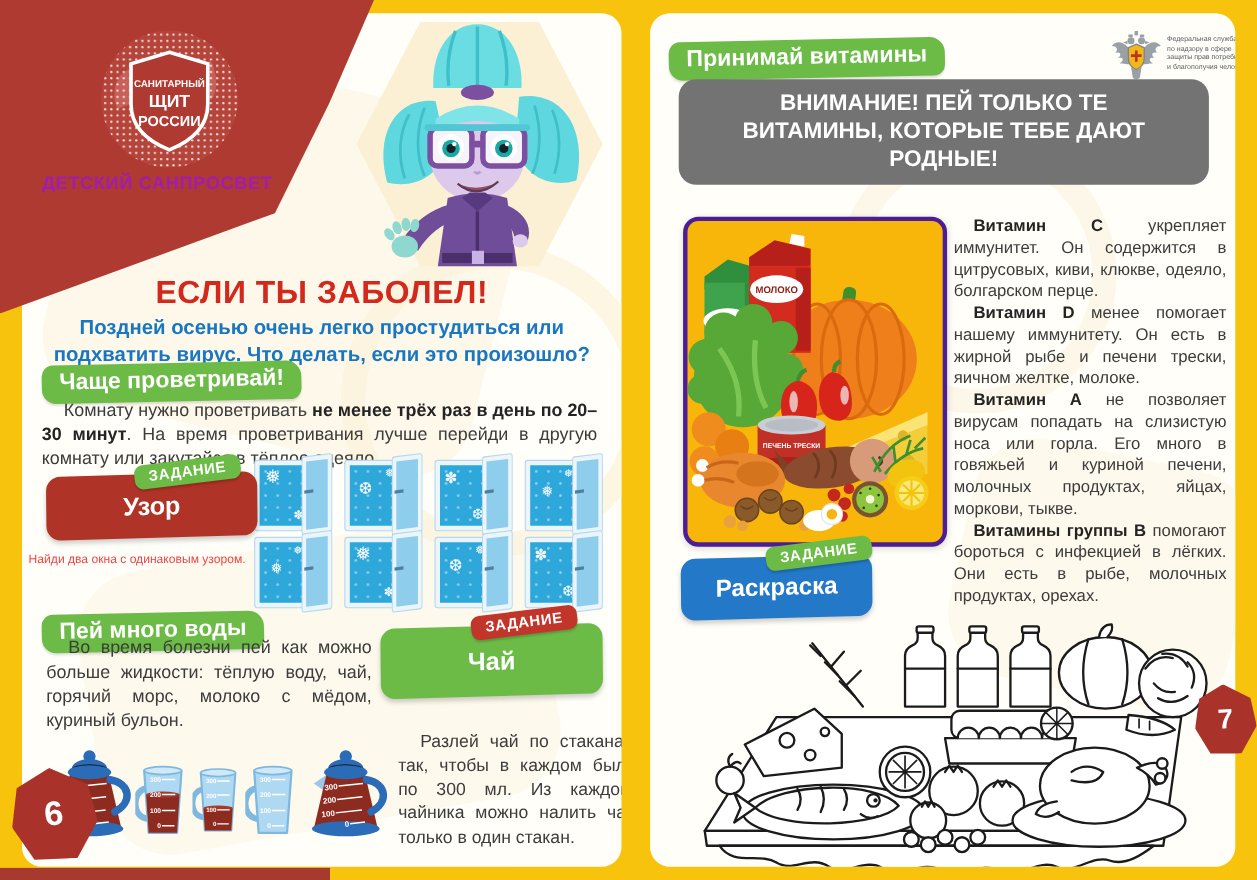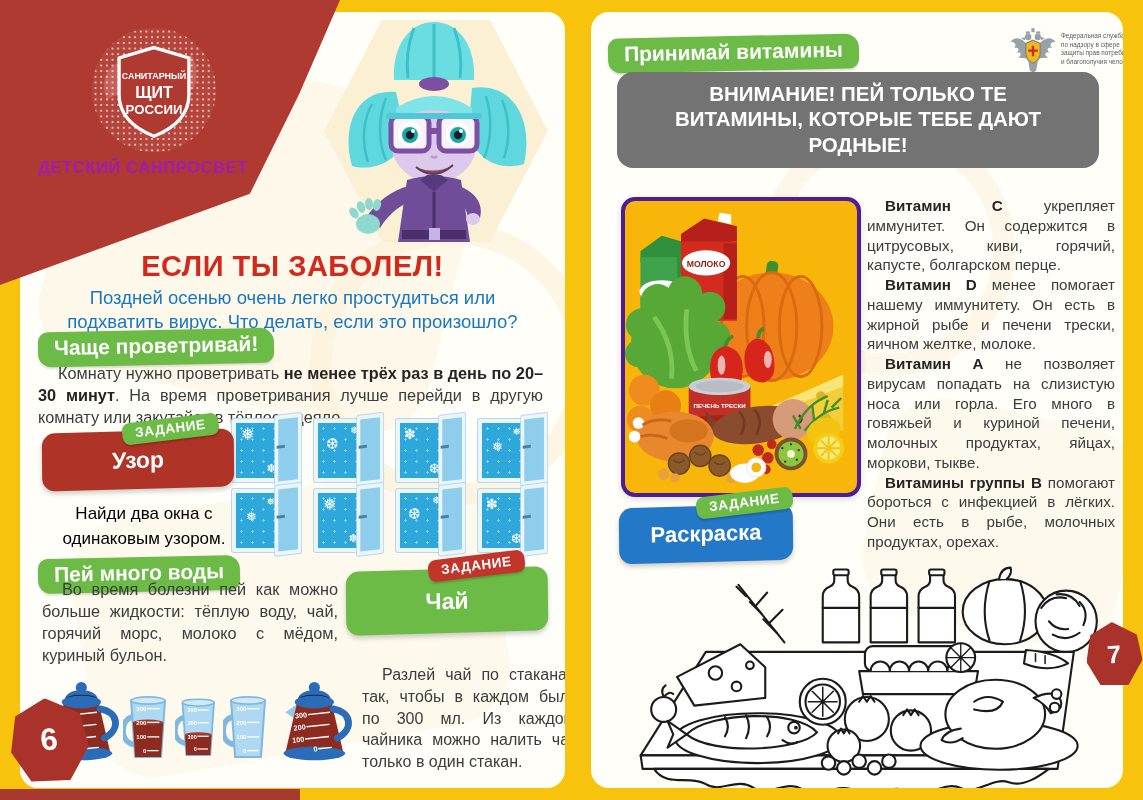--- a/index.html
+++ b/index.html
@@ -18,38 +18,38 @@
   .brand-poly{position:absolute;left:0;top:0;width:340px;height:285px;background:#AE3A31;
               clip-path:polygon(0 0,100% 0,88% 33%,73.5% 68%,0 100%);z-index:3}
   .brand-caption{position:absolute;left:14px;top:158px;width:258px;text-align:center;color:#a21caf;
                  font-weight:800;font-size:16.5px;letter-spacing:.6px;z-index:4}
   .emblem{position:absolute;left:88px;top:24px;width:132px;height:132px;z-index:4}
 
   
   .title{position:absolute;left:0;top:238px;width:100%;text-align:center;color:#D3291D;
          font-weight:800;font-size:29px;letter-spacing:.5px;z-index:2}
   .subtitle{position:absolute;left:28px;top:274px;width:489px;text-align:center;color:#1877C0;
-            font-weight:400;font-size:18.5px;line-height:1.28;z-index:2}
+            font-weight:700;font-size:18.5px;line-height:1.28;z-index:2}
 
   .gbadge{display:inline-block;background:#6CBB47;color:#fff;font-weight:800;font-size:21px;
           padding:4px 16px 7px;border-radius:10px 14px 10px 13px;transform:rotate(-1.2deg);
           box-shadow:0 2px 2px rgba(0,0,0,.12)}
   .para{position:absolute;color:#3C3C3C;font-size:16.3px;line-height:1.36;text-align:justify;
         text-indent:20px;z-index:2}
   .para b{color:#242424}
 
   .tag{position:absolute;background:#6CBB47;color:#fff;font-weight:800;font-size:13.5px;
        padding:3px 13px 4px;border-radius:8px;transform:rotate(-7deg);letter-spacing:.6px;
        z-index:5;box-shadow:0 2px 2px rgba(0,0,0,.18)}
   .tag.red{background:#C2352B}
   .bigbtn{position:absolute;color:#fff;font-weight:800;font-size:23px;display:flex;
           align-items:center;justify-content:center;border-radius:13px;
           transform:rotate(-1.6deg) skewX(-1deg);box-shadow:0 3px 5px rgba(0,0,0,.2);z-index:4}
   .bigbtn.redb{background:#B03327}.bigbtn.greenb{background:#6CBB47}.bigbtn.blueb{background:#2478C8}
-  .task-note{position:absolute;text-align:center;color:#000000;font-size:17px;line-height:1.45;z-index:2}
+  .task-note{position:absolute;color:#ef4444;font-size:11px;line-height:1.45;z-index:2}
 
   
   .wgrid{position:absolute;left:212px;top:404px;display:grid;grid-template-columns:repeat(4,76px);
          grid-auto-rows:64px;column-gap:6px;row-gap:6px;z-index:2}
   .win{position:relative;width:76px;height:64px}
   .pane{position:absolute;left:0;top:3px;width:44px;height:55px;background:#2EA7DB;
         border:4px solid #EAF5FC;box-shadow:0 0 0 1px #B7D7EA;border-radius:2px;
         background-image:radial-gradient(circle,rgba(255,255,255,.45) 1px,transparent 1.4px);
         background-size:11px 11px}
   .pane::before,.pane::after{position:absolute;color:#fff;opacity:.95}
@@ -474,21 +474,21 @@
       </g>
       <g>
         <ellipse cx="124" cy="282" rx="15" ry="10" fill="#FFFFFF"></ellipse>
         <circle cx="136" cy="276" r="10" fill="#fff" stroke="#E4E4E4"></circle>
         <circle cx="136" cy="276" r="5" fill="#F6B40D"></circle>
       </g>
     </svg>
   </div>
 
   <div class="vitcol">
-    <p><b>Витамин C</b><span> укрепляет иммунитет. Он содержится в цитрусовых, киви, горячий, капусте, болгарском перце.</span></p>
+    <p><b>Витамин C</b><span> укрепляет иммунитет. Он содержится в цитрусовых, киви, клюкве, одеяло, болгарском перце.</span></p>
     <p><b>Витамин D</b><span> менее помогает нашему иммунитету. Он есть в жирной рыбе и печени трески, яичном желтке, молоке.</span></p>
     <p><b>Витамин A</b><span> не позволяет вирусам попадать на слизистую носа или горла. Его много в говяжьей и куриной печени, молочных продуктах, яйцах, моркови, тыкве.</span></p>
     <p><b>Витамины группы B</b><span> помогают бороться с инфекцией в лёгких. Они есть в рыбе, молочных продуктах, орехах.</span></p>
   </div>
 
   <span class="tag" style="left:105px;top:480px">ЗАДАНИЕ</span>
   <div class="bigbtn blueb" style="left:28px;top:494px;width:174px;height:56px;font-size:22px">Раскраска</div>
 
   <svg class="coloring" viewBox="0 0 500 240">
     <g fill="#fff" stroke="#1B1B1B" stroke-width="2.2" stroke-linejoin="round" stroke-linecap="round">

